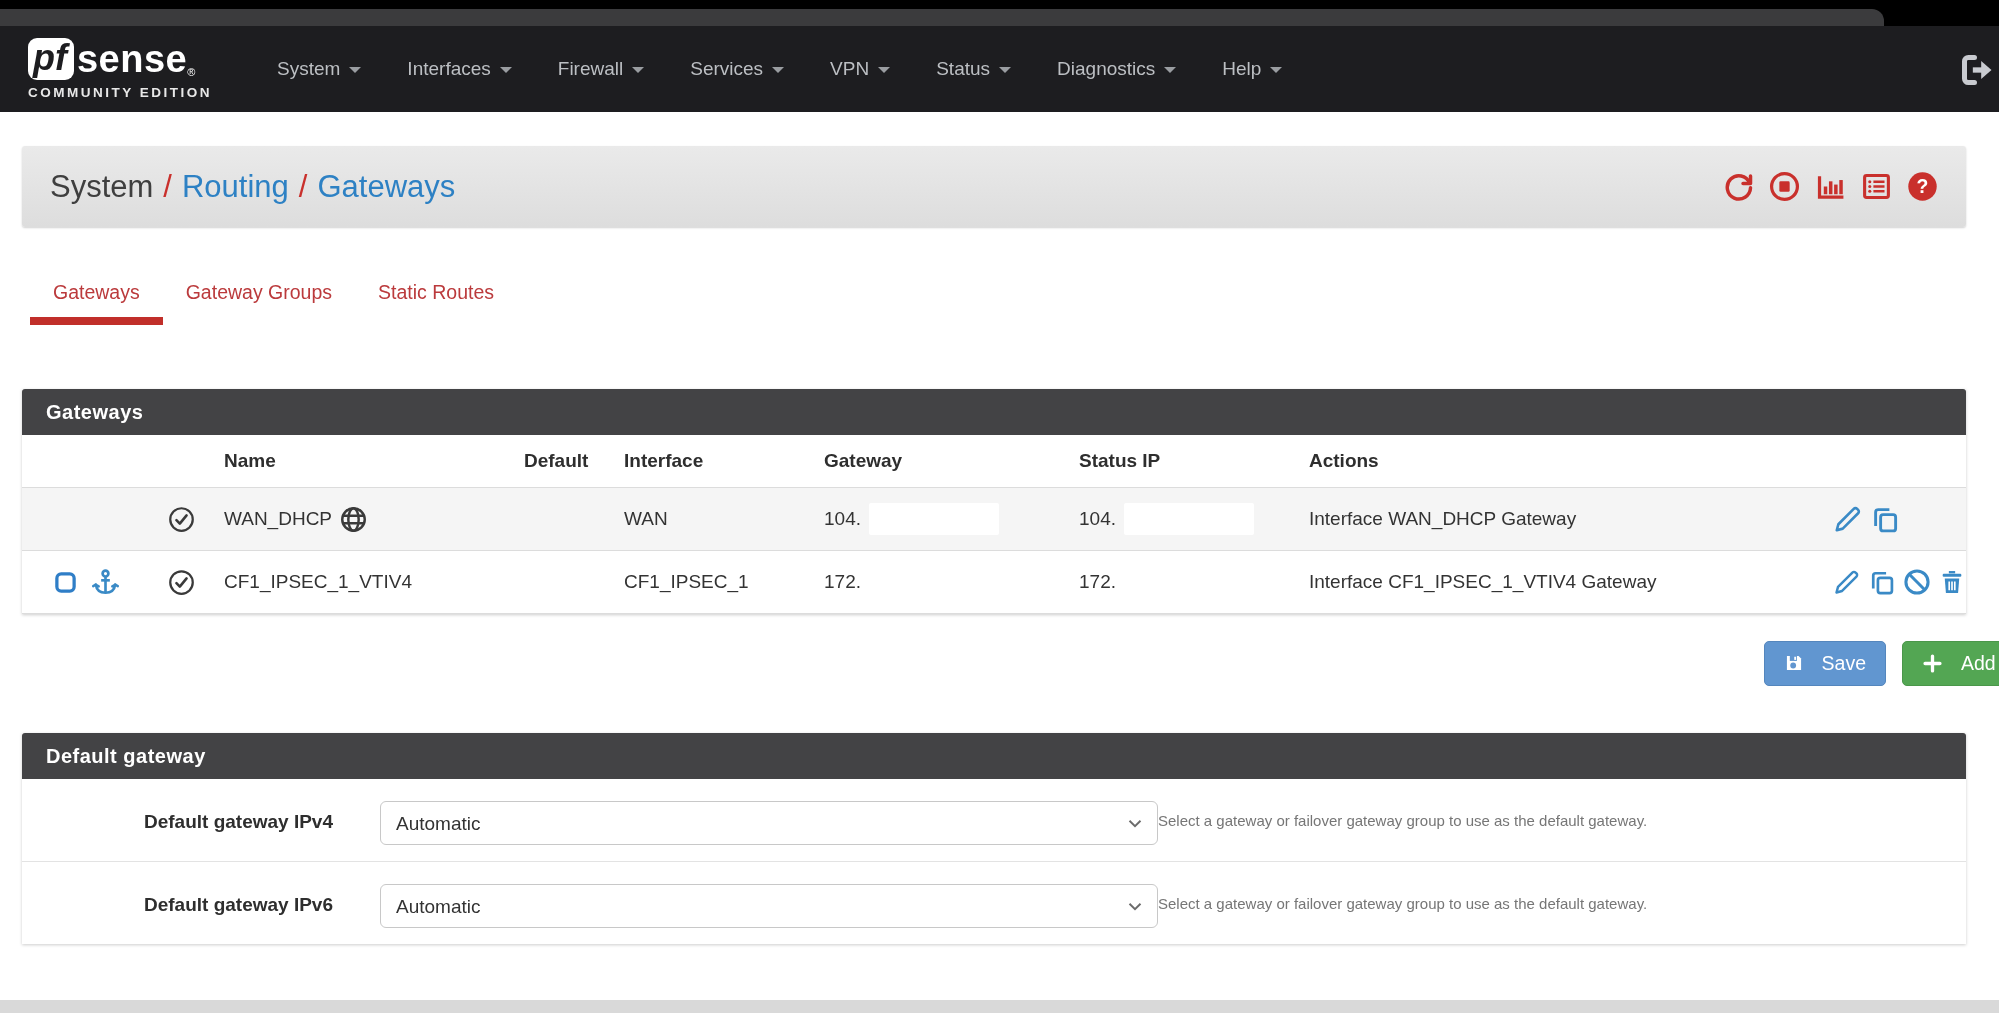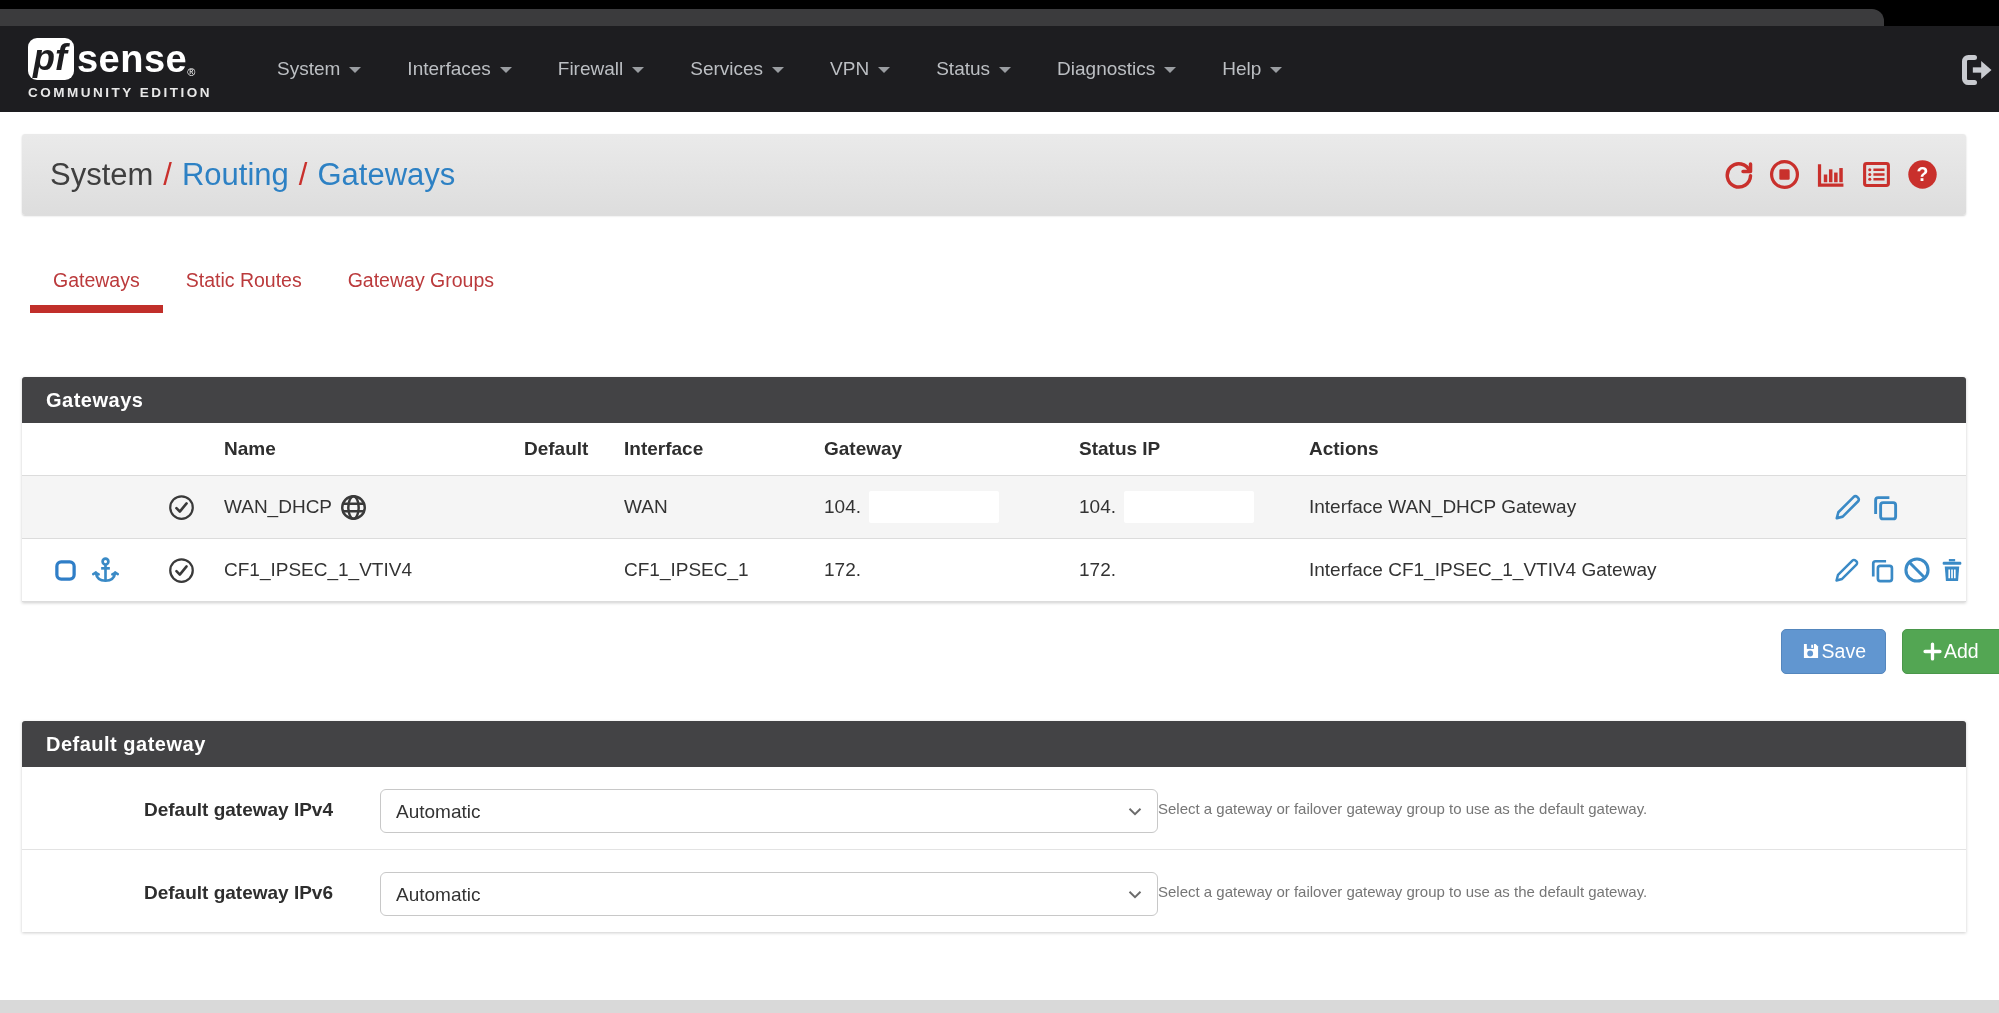--- a/index.html
+++ b/index.html
@@ -17,21 +17,21 @@
   .brand-tile{background:#fff;border-radius:9px;padding:1px 7px 3px 5px;font-style:italic;font-weight:bold;font-size:36px;color:#1d1d20;line-height:1.05;}
   .brand-sense{color:#fff;font-weight:bold;font-size:38px;letter-spacing:.5px;margin-left:3px;line-height:1;}
   .brand-reg{color:#fff;font-size:11px;align-self:flex-end;margin-bottom:2px;}
   .brand-sub{color:#e8e8e8;font-size:13.5px;font-weight:bold;letter-spacing:2.5px;margin-top:5px;}
   .nav-menu{display:flex;align-items:center;margin-left:42px;}
   .nav-item{display:flex;align-items:center;padding:12px 23px;color:#bcbfc3;font-size:19px;cursor:pointer;white-space:nowrap;}
   .caret{width:0;height:0;border-left:6px solid transparent;border-right:6px solid transparent;border-top:6px solid #9a9da1;margin-left:9px;margin-top:2px;}
   .logout{position:absolute;left:1957px;top:24px;width:60px;height:40px;}
   
   .crumb-bar{
-    margin:22px 0 0 22px;width:1944px;height:81px;border-radius:3px;
+    margin:34px 0 0 22px;width:1944px;height:81px;border-radius:3px;
     background:linear-gradient(#eaeaea,#dddddd);box-shadow:0 1px 2px rgba(0,0,0,.18);
     display:flex;align-items:center;justify-content:space-between;padding:12px 28px;box-sizing:border-box;
   }
   .crumb-title{font-size:31px;color:#3f3f3f;}
   .crumb-sep{color:#c9302c;padding:0 10px;}
   .crumb-link{color:#2d81c4;text-decoration:none;cursor:pointer;}
   .crumb-icons{display:flex;align-items:center;gap:15px;}
   .crumb-icons .cicon{width:31px;height:31px;cursor:pointer;}
   
   .tabs{display:flex;margin:40px 0 0 30px;height:58px;}
@@ -49,21 +49,21 @@
   .tdata.stripe{background:#f5f5f5;}
   .cell{display:flex;align-items:center;padding-left:12px;box-sizing:border-box;overflow:hidden;white-space:nowrap;}
   .cell.icons-cell{padding-left:32px;gap:14px;}
   .cell.check-cell{padding-left:16px;}
   .cell.actions-cell{gap:7px;padding-left:6px;}
   .name-icon{margin-left:8px;}
   .redact{display:inline-block;width:130px;height:32px;background:#fff;margin-left:8px;border-radius:2px;}
   .aicon{width:30px;height:30px;cursor:pointer;}
   
   .btn-row{margin-top:26px;height:46px;display:flex;justify-content:flex-end;align-items:center;gap:16px;padding-right:0;width:2030px;}
-  .btn{display:flex;align-items:center;gap:1px;height:45px;border-radius:5px;font-size:19.5px;color:#fff;padding:0 19px;cursor:pointer;box-sizing:border-box;}
+  .btn{display:flex;align-items:center;gap:18px;height:45px;border-radius:5px;font-size:19.5px;color:#fff;padding:0 19px;cursor:pointer;box-sizing:border-box;}
   .btn-save{background:#6196d0;border:1px solid #5486bd;}
   .btn-add{background:#53a653;border:1px solid #4a974a;width:128px;}
   
   .dg-panel{margin-top:47px;}
   .form-row{display:flex;padding:22px 0 16px 0;}
   .form-row + .form-row{border-top:1px solid #e3e3e3;}
   .form-label{width:358px;text-align:right;padding-right:47px;box-sizing:border-box;font-weight:bold;font-size:19px;color:#2e2e2e;padding-top:10px;}
   .form-control{display:flex;flex-direction:row;}
   .select-wrap{position:relative;width:778px;}
   .select-wrap select{
@@ -162,22 +162,22 @@
     </svg>
     <svg class="cicon" viewBox="0 0 24 24">
       <circle cx="12" cy="12" r="11" fill="#c9302c"></circle>
       <text x="12" y="17.2" font-size="15" font-weight="bold" fill="#ffffff" text-anchor="middle" font-family="Liberation Sans, sans-serif">?</text>
     </svg>
   </div>
 </div>
 
 <div class="tabs">
   <div class="tab active">Gateways</div>
+  <div class="tab">Gateway Groups</div>
   <div class="tab">Static Routes</div>
-  <div class="tab">Gateway Groups</div>
 </div>
 
 <div class="panel gw-panel">
   <div class="panel-head">
     <span>Gateways</span>
   </div>
 
   <div class="trow thead">
     <div class="cell"></div>
     <div class="cell"></div>

